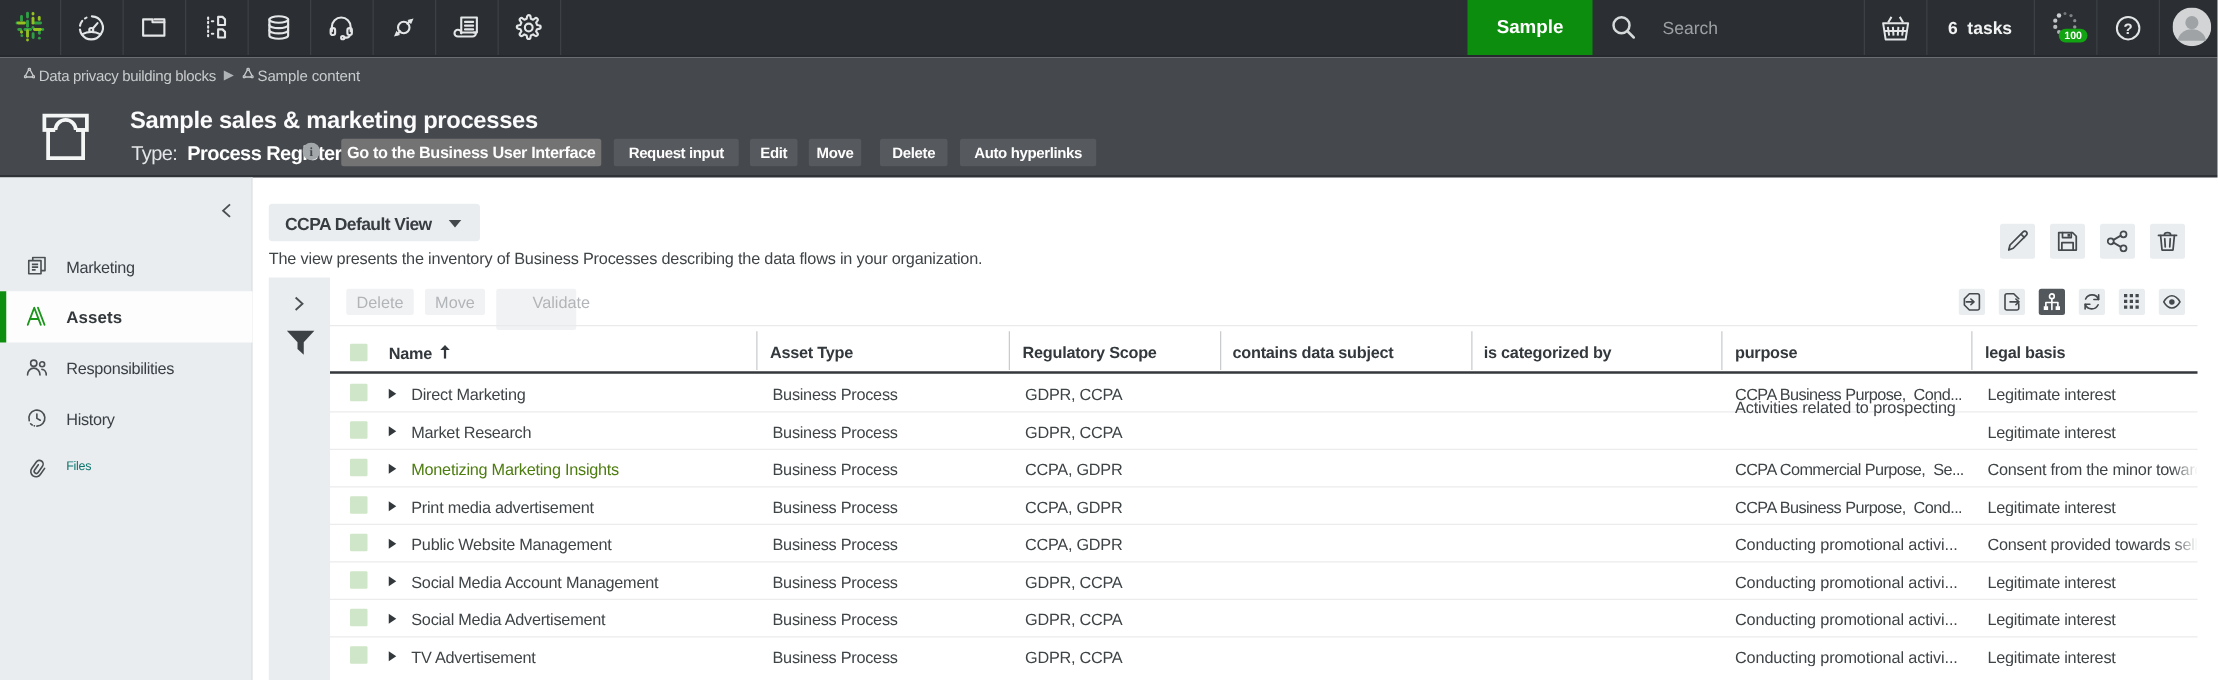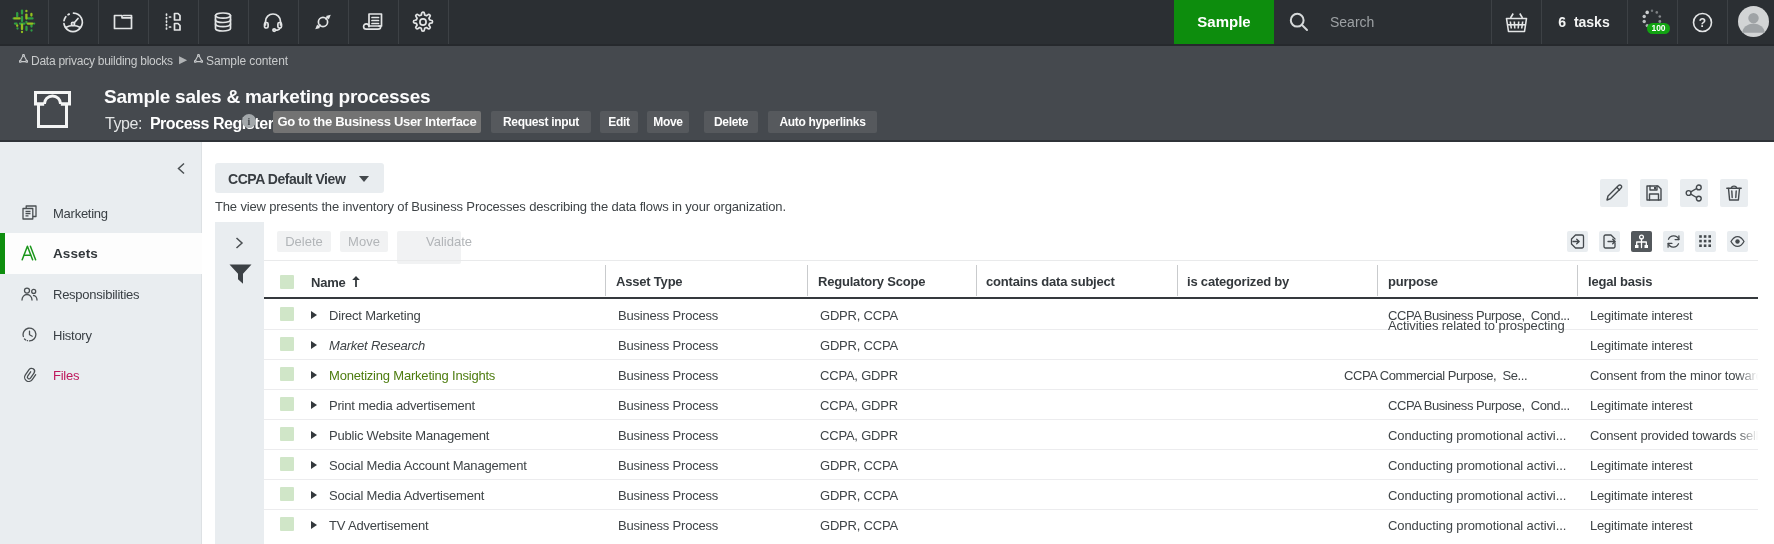--- a/index.html
+++ b/index.html
@@ -202,21 +202,21 @@
 <path d="M1.4 9.5 A6.4 6.4 0 1 1 7.5 13.9"></path>
 <path d="M2.5 12 A6.4 6.4 0 0 0 5.5 13.7" stroke-dasharray="1.6 1.7"></path>
 <path d="M7.5 4.2 V7.7 L10.2 9.2"></path>
 </svg>
 <div class="txt" style="left:53px;top:327.5px;font-size:13px;letter-spacing:-0.25px;color:#3a4045;">History</div>
 <svg class="abs" style="left:22px;top:367px" width="16" height="16" viewBox="0 0 16 16" fill="none" stroke="#4a4f52" stroke-width="1.3" stroke-linecap="round">
 <g transform="rotate(35 8 8)">
       <path d="M12.5 4.5 v6 a4.2 4.2 0 0 1 -8.4 0 V4.1 a3 3 0 0 1 6 0 v6.1 a1.7 1.7 0 0 1 -3.4 0 V5"></path>
     </g>
 </svg>
-<div class="txt" style="left:53px;top:368px;font-size:13px;letter-spacing:-0.25px;color:#be185d;">Files</div>
+<div class="txt" style="left:53px;top:368px;font-size:10px;letter-spacing:-0.25px;color:#0f766e;">Files</div>
 <div class="abs" style="left:215px;top:163px;width:169px;height:30px;background:#e9edf0;border-radius:3px;"></div>
 <div class="txt" style="left:228px;top:171px;font-size:14px;letter-spacing:-0.45px;font-weight:bold;color:#383d42;">CCPA Default View</div>
 <div class="abs" style="left:359px;top:176px;width:0;height:0;border-left:5px solid transparent;border-right:5px solid transparent;border-top:6px solid #43484c;"></div>
 <div class="txt" style="left:215px;top:199px;font-size:13px;letter-spacing:-0.15px;color:#3f4447;">The view presents the inventory of Business Processes describing the data flows in your organization.</div>
 <div class="abs" style="left:215px;top:222px;width:49px;height:322px;background:#e9edf0;"></div>
 <svg class="abs" style="left:235px;top:237px" width="9" height="12" viewBox="0 0 9 12" fill="none" stroke="#4a4f52" stroke-width="1.5">
     <path d="M1.5 1 L7 6 L1.5 11"></path>
   </svg>
 <svg class="abs" style="left:229px;top:264px" width="23" height="21" viewBox="0 0 23 21">
     <path d="M0.5 0.5 H22.5 L14 9.8 V19.8 L9 15.2 V9.8 Z" fill="#3c4145"></path>
@@ -311,32 +311,32 @@
 <div class="abs" style="left:280px;top:307px;width:14px;height:14px;background:#d0e6c8;border-radius:1px;"></div>
 <div class="abs" style="left:311px;top:311px;width:0;height:0;border-top:4.5px solid transparent;border-bottom:4.5px solid transparent;border-left:6px solid #33383c;"></div>
 <div class="txt" style="left:329px;top:308px;font-size:13px;letter-spacing:-0.2px;color:#3f4447;">Direct Marketing</div>
 <div class="txt" style="left:618px;top:308px;font-size:13px;letter-spacing:-0.2px;color:#3f4447;">Business Process</div>
 <div class="txt" style="left:820px;top:308px;font-size:13px;letter-spacing:-0.2px;color:#3f4447;">GDPR, CCPA</div>
 <div class="txt" style="left:1388px;top:308px;font-size:13px;letter-spacing:-0.45px;color:#3f4447;width:185px;overflow:hidden;">CCPA Business Purpose,&nbsp; Cond...</div>
 <div class="txt" style="left:1590px;top:308px;font-size:13px;letter-spacing:-0.2px;color:#3f4447;width:168px;overflow:hidden;-webkit-mask-image:linear-gradient(to right,#000 88%,transparent 100%);">Legitimate interest</div>
 <div class="abs" style="left:264px;top:329px;width:1494px;height:1px;background:#ececee;"></div>
 <div class="abs" style="left:280px;top:337px;width:14px;height:14px;background:#d0e6c8;border-radius:1px;"></div>
 <div class="abs" style="left:311px;top:341px;width:0;height:0;border-top:4.5px solid transparent;border-bottom:4.5px solid transparent;border-left:6px solid #33383c;"></div>
-<div class="txt" style="left:329px;top:338px;font-size:13px;letter-spacing:-0.2px;color:#3f4447;font-style:italic;">Market Research</div>
+<div class="txt" style="left:329px;top:338px;font-size:13px;letter-spacing:-0.2px;color:#3f4447;">Market Research</div>
 <div class="txt" style="left:618px;top:338px;font-size:13px;letter-spacing:-0.2px;color:#3f4447;">Business Process</div>
 <div class="txt" style="left:820px;top:338px;font-size:13px;letter-spacing:-0.2px;color:#3f4447;">GDPR, CCPA</div>
 <div class="txt" style="left:1388px;top:318px;font-size:13px;letter-spacing:-0.1px;color:#3f4447;width:185px;overflow:hidden;">Activities related to prospecting</div>
 <div class="txt" style="left:1590px;top:338px;font-size:13px;letter-spacing:-0.2px;color:#3f4447;width:168px;overflow:hidden;-webkit-mask-image:linear-gradient(to right,#000 88%,transparent 100%);">Legitimate interest</div>
 <div class="abs" style="left:264px;top:359px;width:1494px;height:1px;background:#ececee;"></div>
 <div class="abs" style="left:280px;top:367px;width:14px;height:14px;background:#d0e6c8;border-radius:1px;"></div>
 <div class="abs" style="left:311px;top:371px;width:0;height:0;border-top:4.5px solid transparent;border-bottom:4.5px solid transparent;border-left:6px solid #33383c;"></div>
 <div class="txt" style="left:329px;top:368px;font-size:13px;letter-spacing:-0.2px;color:#4d7c0f;">Monetizing Marketing Insights</div>
 <div class="txt" style="left:618px;top:368px;font-size:13px;letter-spacing:-0.2px;color:#3f4447;">Business Process</div>
 <div class="txt" style="left:820px;top:368px;font-size:13px;letter-spacing:-0.2px;color:#3f4447;">CCPA, GDPR</div>
-<div class="txt" style="left:1344px;top:368px;font-size:13px;letter-spacing:-0.45px;color:#3f4447;width:185px;overflow:hidden;">CCPA Commercial Purpose,&nbsp; Se...</div>
+<div class="txt" style="left:1388px;top:368px;font-size:13px;letter-spacing:-0.45px;color:#3f4447;width:185px;overflow:hidden;">CCPA Commercial Purpose,&nbsp; Se...</div>
 <div class="txt" style="left:1590px;top:368px;font-size:13px;letter-spacing:-0.2px;color:#3f4447;width:168px;overflow:hidden;-webkit-mask-image:linear-gradient(to right,#000 88%,transparent 100%);">Consent from the minor towards the proce</div>
 <div class="abs" style="left:264px;top:389px;width:1494px;height:1px;background:#ececee;"></div>
 <div class="abs" style="left:280px;top:397px;width:14px;height:14px;background:#d0e6c8;border-radius:1px;"></div>
 <div class="abs" style="left:311px;top:401px;width:0;height:0;border-top:4.5px solid transparent;border-bottom:4.5px solid transparent;border-left:6px solid #33383c;"></div>
 <div class="txt" style="left:329px;top:398px;font-size:13px;letter-spacing:-0.2px;color:#3f4447;">Print media advertisement</div>
 <div class="txt" style="left:618px;top:398px;font-size:13px;letter-spacing:-0.2px;color:#3f4447;">Business Process</div>
 <div class="txt" style="left:820px;top:398px;font-size:13px;letter-spacing:-0.2px;color:#3f4447;">CCPA, GDPR</div>
 <div class="txt" style="left:1388px;top:398px;font-size:13px;letter-spacing:-0.45px;color:#3f4447;width:185px;overflow:hidden;">CCPA Business Purpose,&nbsp; Cond...</div>
 <div class="txt" style="left:1590px;top:398px;font-size:13px;letter-spacing:-0.2px;color:#3f4447;width:168px;overflow:hidden;-webkit-mask-image:linear-gradient(to right,#000 88%,transparent 100%);">Legitimate interest</div>
 <div class="abs" style="left:264px;top:419px;width:1494px;height:1px;background:#ececee;"></div>

